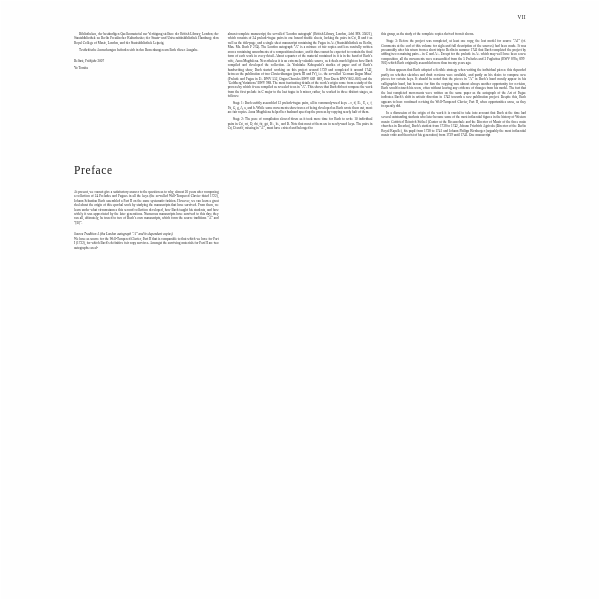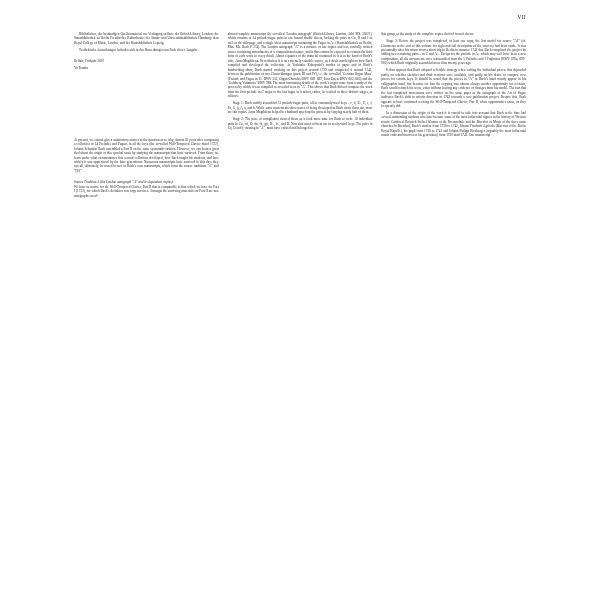--- a/index.html
+++ b/index.html
@@ -116,20 +116,21 @@
       <div class="col">
         <p>this group, as the study of the complete copies derived from it shows.</p>
         <p class="indent">Stage 3: Before the project was completed, at least one copy, the lost model for source “A1” (cf. Comments at the end of this volume for sigla and full description of the sources) had been made. It was presumably after his return from a short trip to Berlin in summer 1741 that Bach completed the project by adding two remaining pairs – in C and A♭. Except for the prelude in A♭ which may well have been a new composition, all the movements were reassembled from the 5 Preludes and 3 Fughettas (BWV 870a, 899–902) which Bach originally assembled more than twenty years ago.</p>
         <p class="indent">It thus appears that Bach adopted a flexible strategy when writing the individual pieces: this depended partly on whether sketches and draft versions were available, and partly on his desire to compose new pieces for certain keys. It should be noted that the pieces in “A” in Bach’s hand mostly appear in his calligraphic hand, but because for him the copying was almost always another opportunity for revision, Bach would retouch his score, often without leaving any evidence of changes from his model. The fact that the last completed movements were written on the same paper as the autograph of the Art of Fugue indicates Bach’s shift in artistic direction in 1742 towards a new publication project. Despite this, Bach appears to have continued revising the Well-Tempered Clavier, Part II, when opportunities arose, as they frequently did.</p>
         <p class="indent">In a discussion of the origin of the work it is crucial to take into account that Bach at the time had several outstanding students who later became some of the most influential figures in the history of Western music: Gottfried Heinrich Stölzel (Cantor at the Kreuzschule and the Director of Music of the three main churches in Dresden), Bach’s student from 1738 to 1742, Johann Friedrich Agricola (Director of the Berlin Royal Kapelle), his pupil from 1738 to 1741 and Johann Philipp Kirnberger (arguably the most influential music critic and theorist of his generation) from 1739 until 1741. One manuscript</p>
       </div>
 
     </div>
   </div>
 
+  <h1 class="heading">Preface</h1>
 
   <div class="cols">
 
     <div class="col">
       <p>At present, we cannot give a satisfactory answer to the question as to why, almost 20 years after composing a collection of 24 Preludes and Fugues in all the keys (the so-called Well-Tempered Clavier dated 1722), Johann Sebastian Bach assembled a Part II on the same systematic fashion. However, we can learn a great deal about the origin of this epochal work by studying the manuscripts that have survived. From them, we learn under what circumstances this second collection developed, how Bach taught his students, and how widely it was appreciated by the later generations. Numerous manuscripts have survived to this day; they can all, ultimately, be traced to two of Bach’s own manuscripts, which form the source traditions “A” and “[B]”.</p>
       <div class="section-title">Source Tradition A (the London autograph “A” and its dependent copies)</div>
       <p>We have as source for the Well-Tempered Clavier, Part II that is comparable to that which we have for Part I (1722), for which Bach’s definitive fair copy survives. Amongst the surviving materials for Part II are two autographs: an al-</p>
     </div>
 
     <div class="col"></div>

